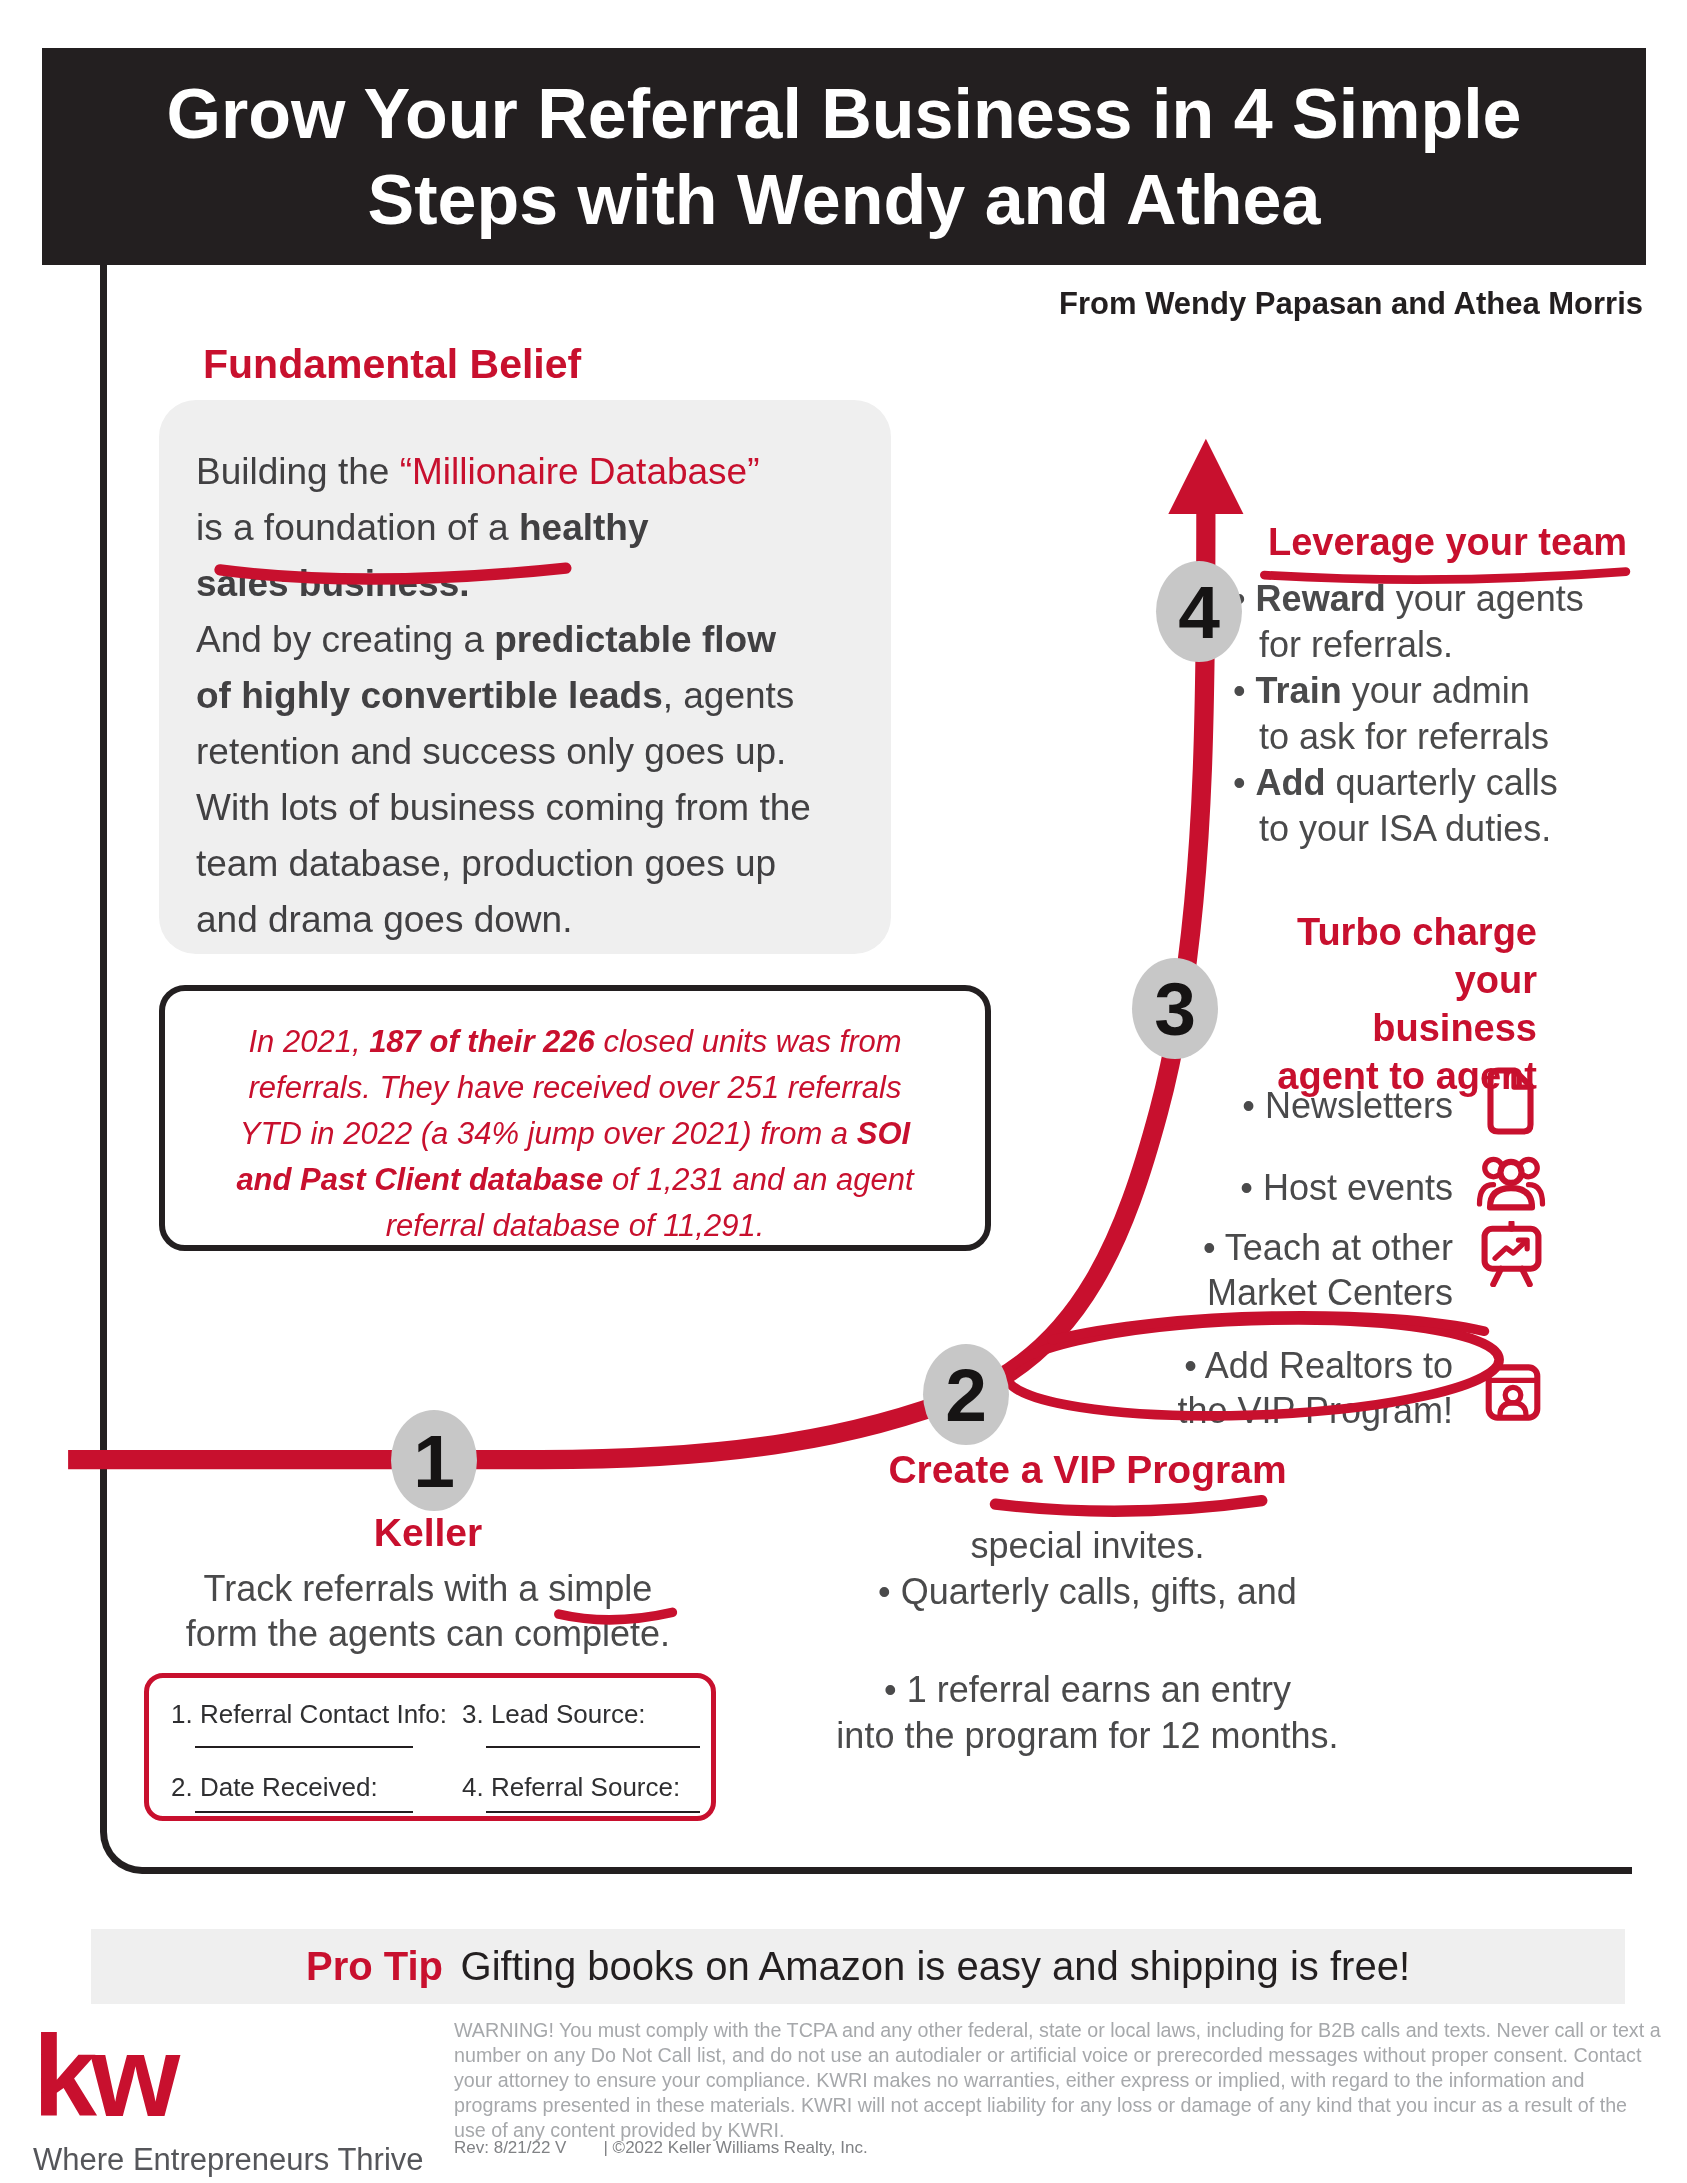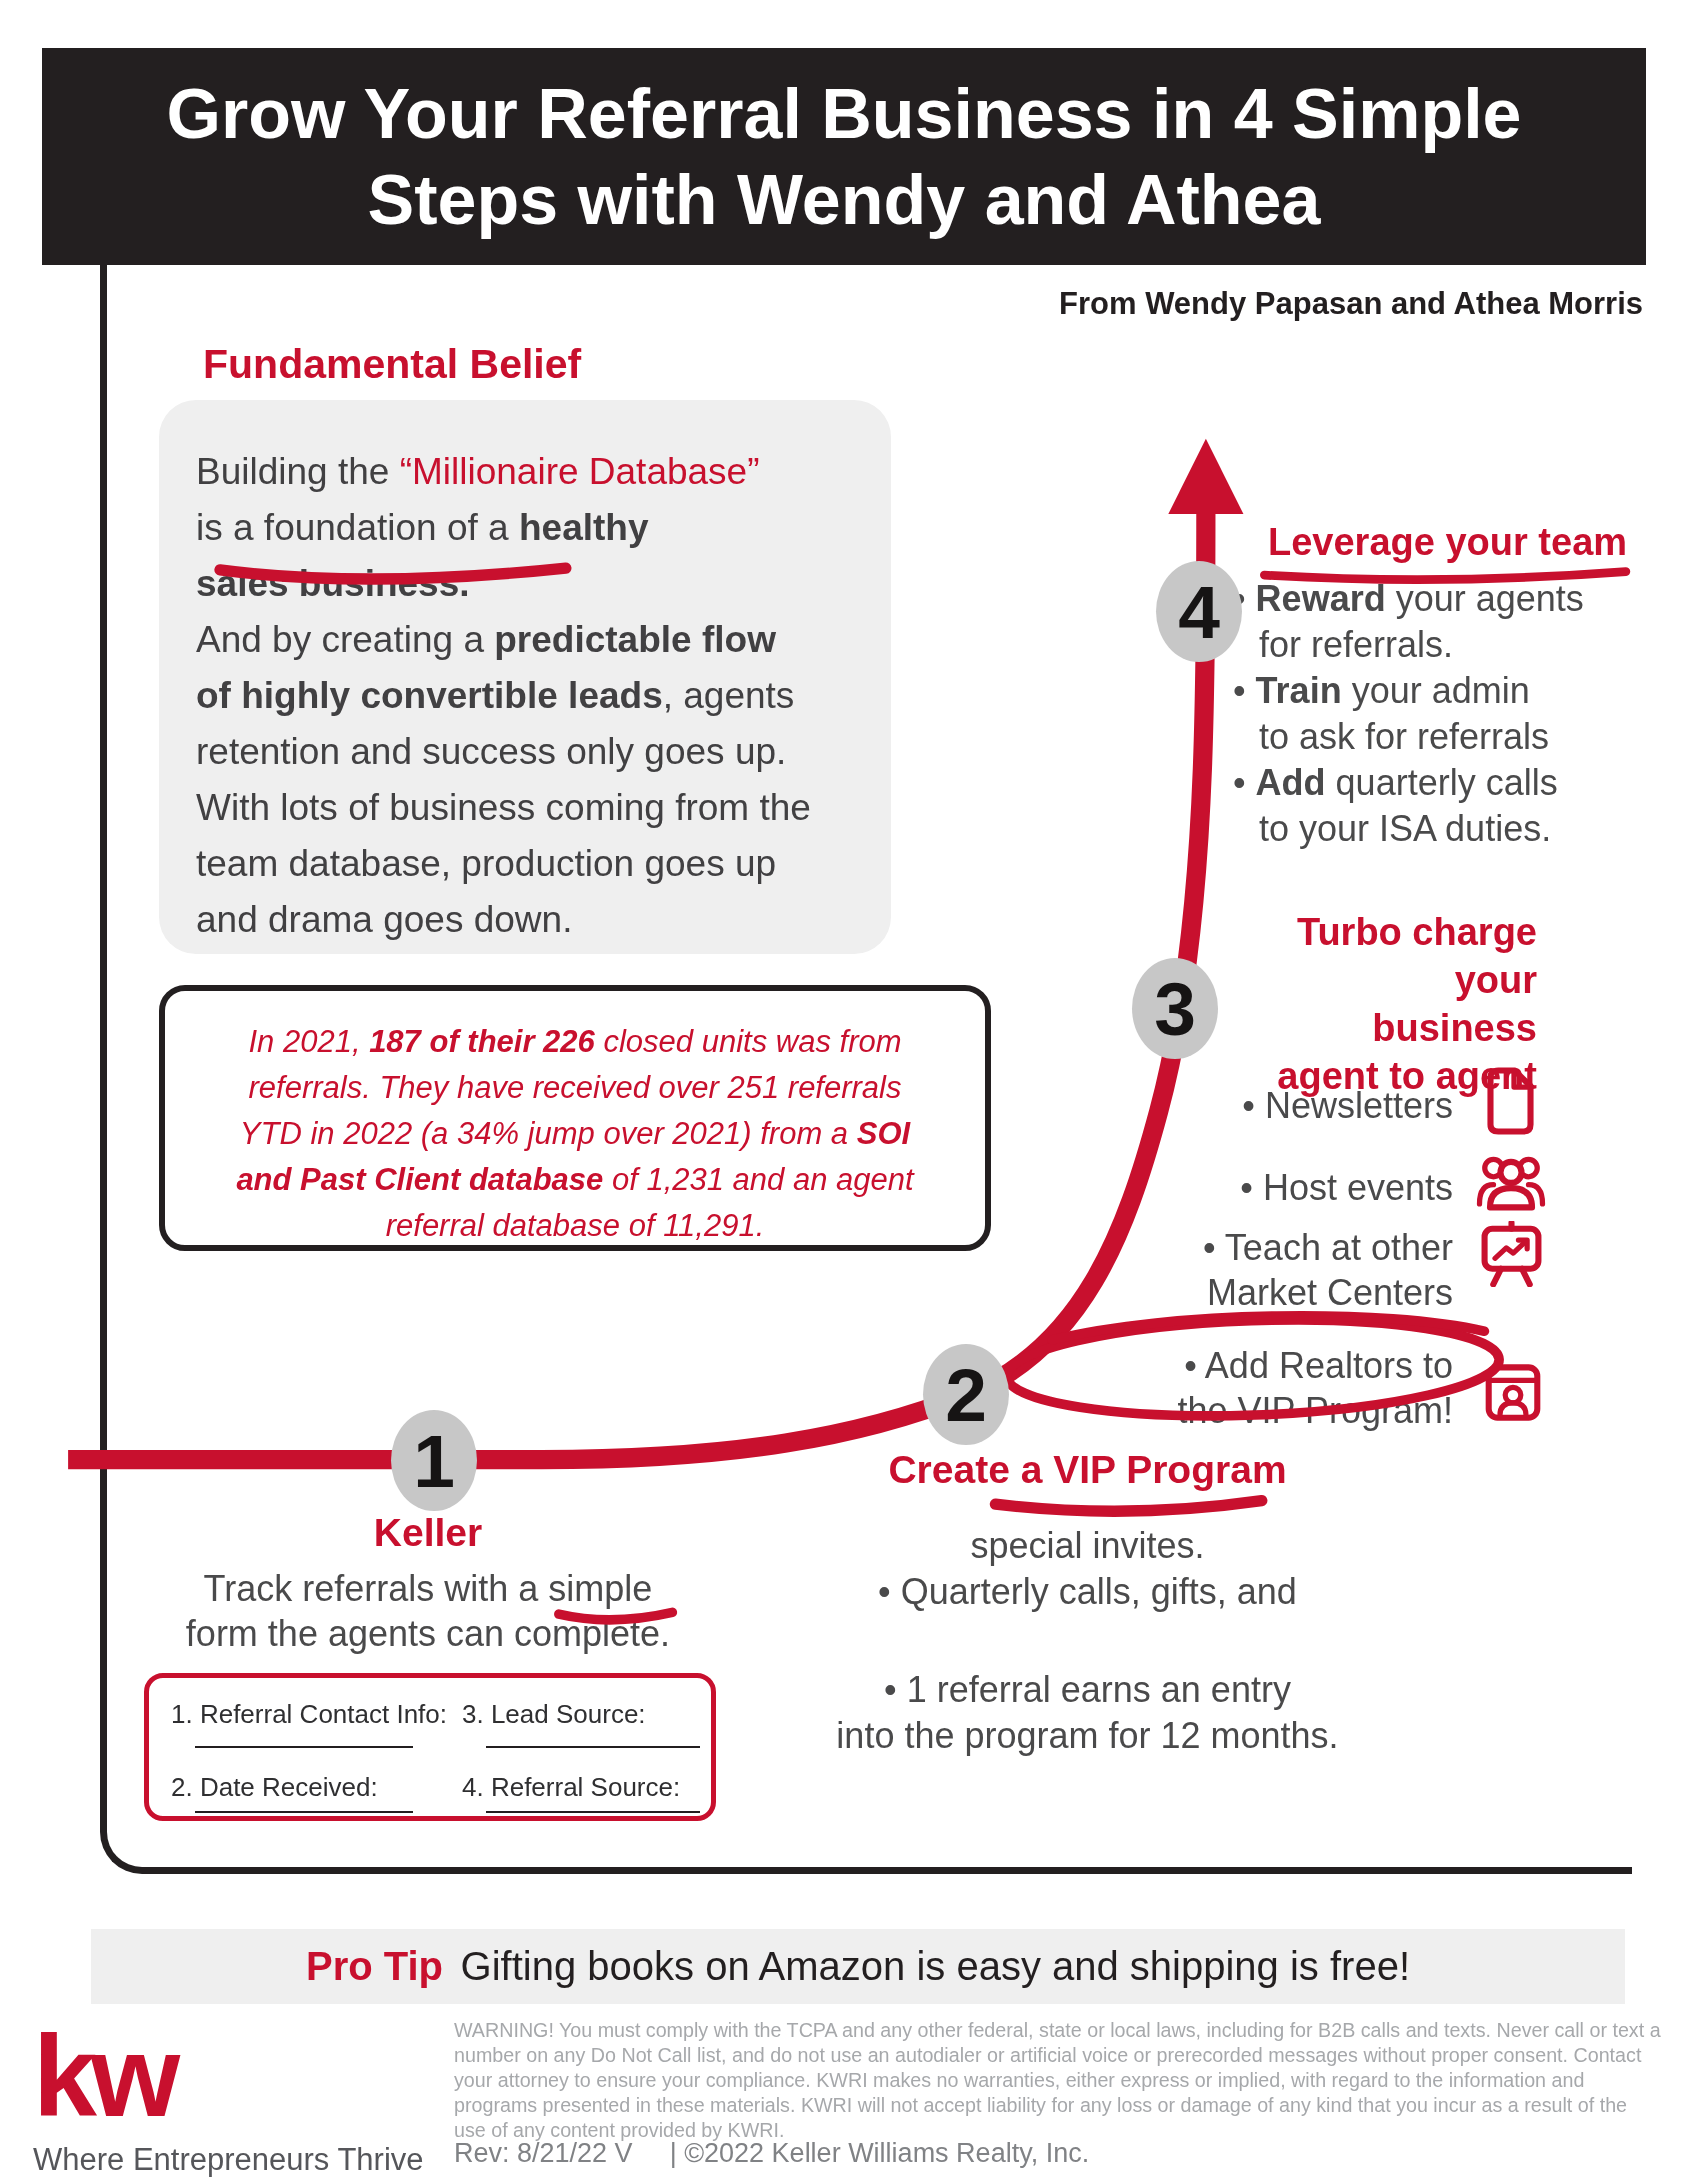--- a/index.html
+++ b/index.html
@@ -134,21 +134,21 @@
     position:absolute; left:33px; top:2019px; font-size:115px; font-weight:bold;
     color:#c8102e; letter-spacing:-6.1px; line-height:115px;
   }
   .tagline {
     position:absolute; left:33px; top:2142px; font-size:31px; color:#55565a; white-space:nowrap;
   }
   .warning {
     position:absolute; left:454px; top:2018px; width:1207px; font-size:19.7px;
     line-height:25px; color:#a6a8ab; text-align:left;
   }
-  .revline { position:absolute; left:454px; top:2138px; font-size:27px; color:#808285; }
+  .revline { position:absolute; left:454px; top:2138px; font-size:17px; color:#808285; }
   .revline .rev { margin-right:37px; }
 
   .overlay { position:absolute; left:0; top:0; z-index:5; pointer-events:none; }
 </style>
 </head>
 <body>
 
 <div class="page">
 
   <div class="banner">

